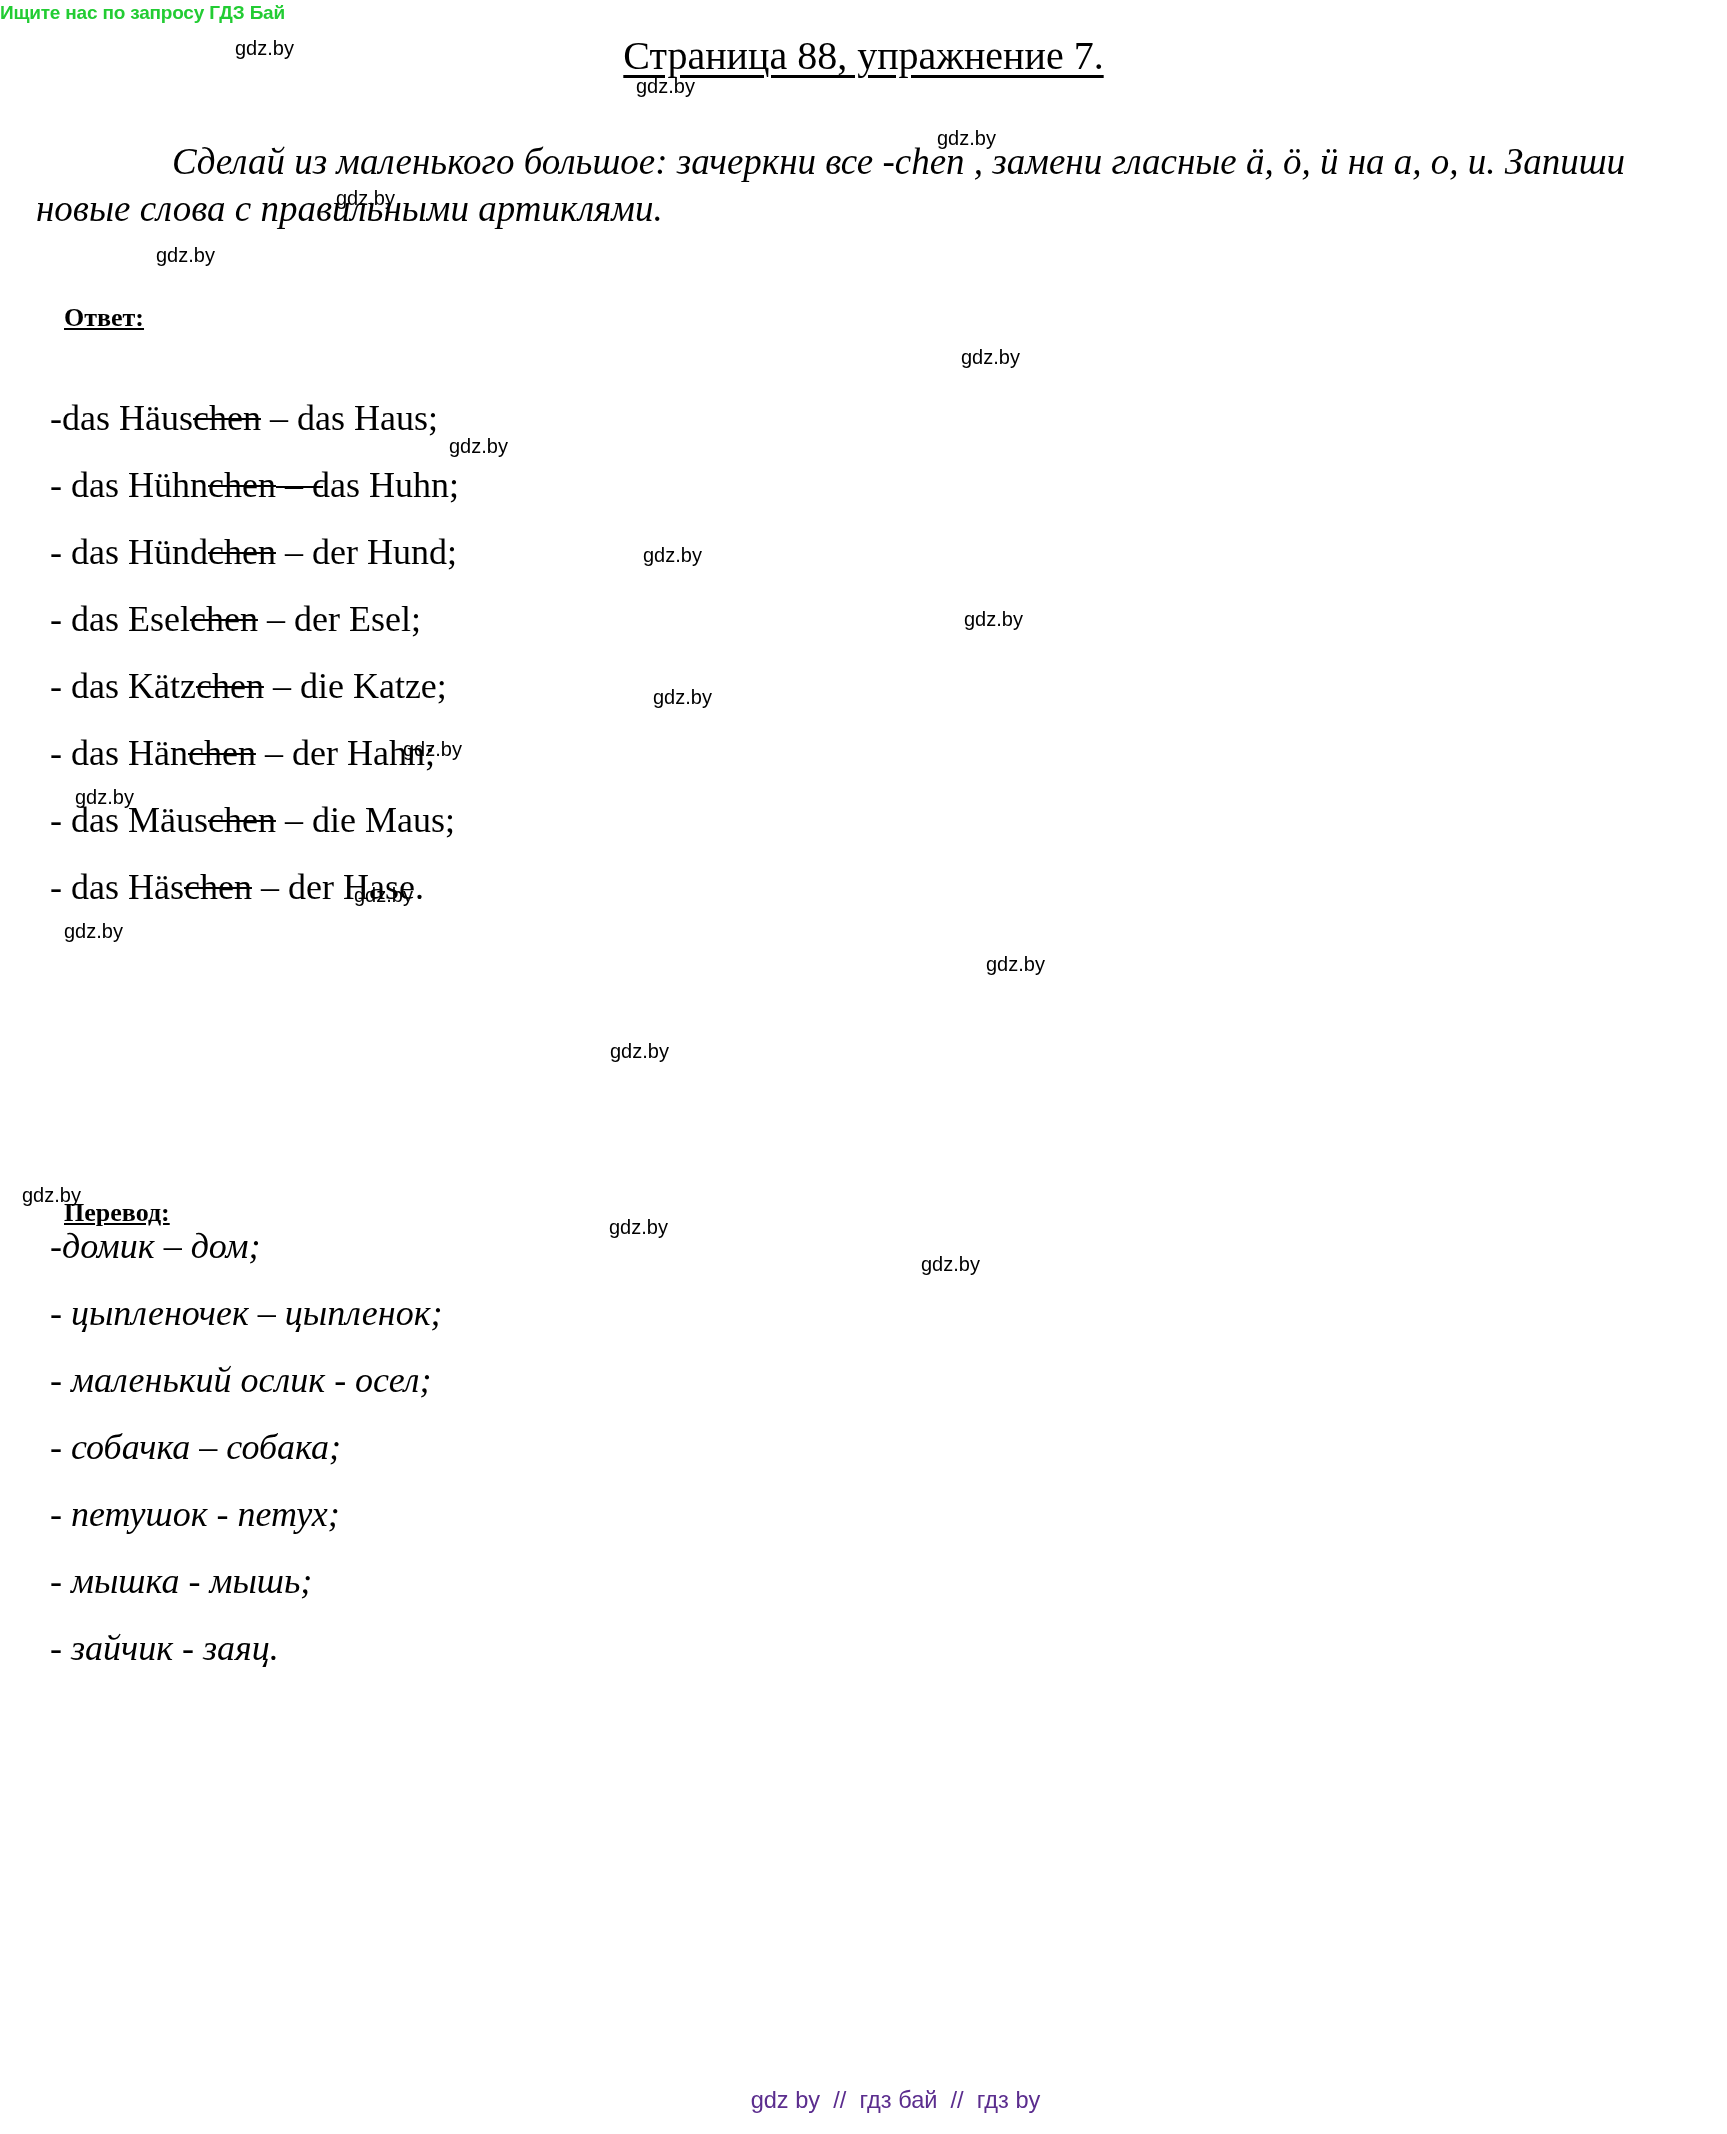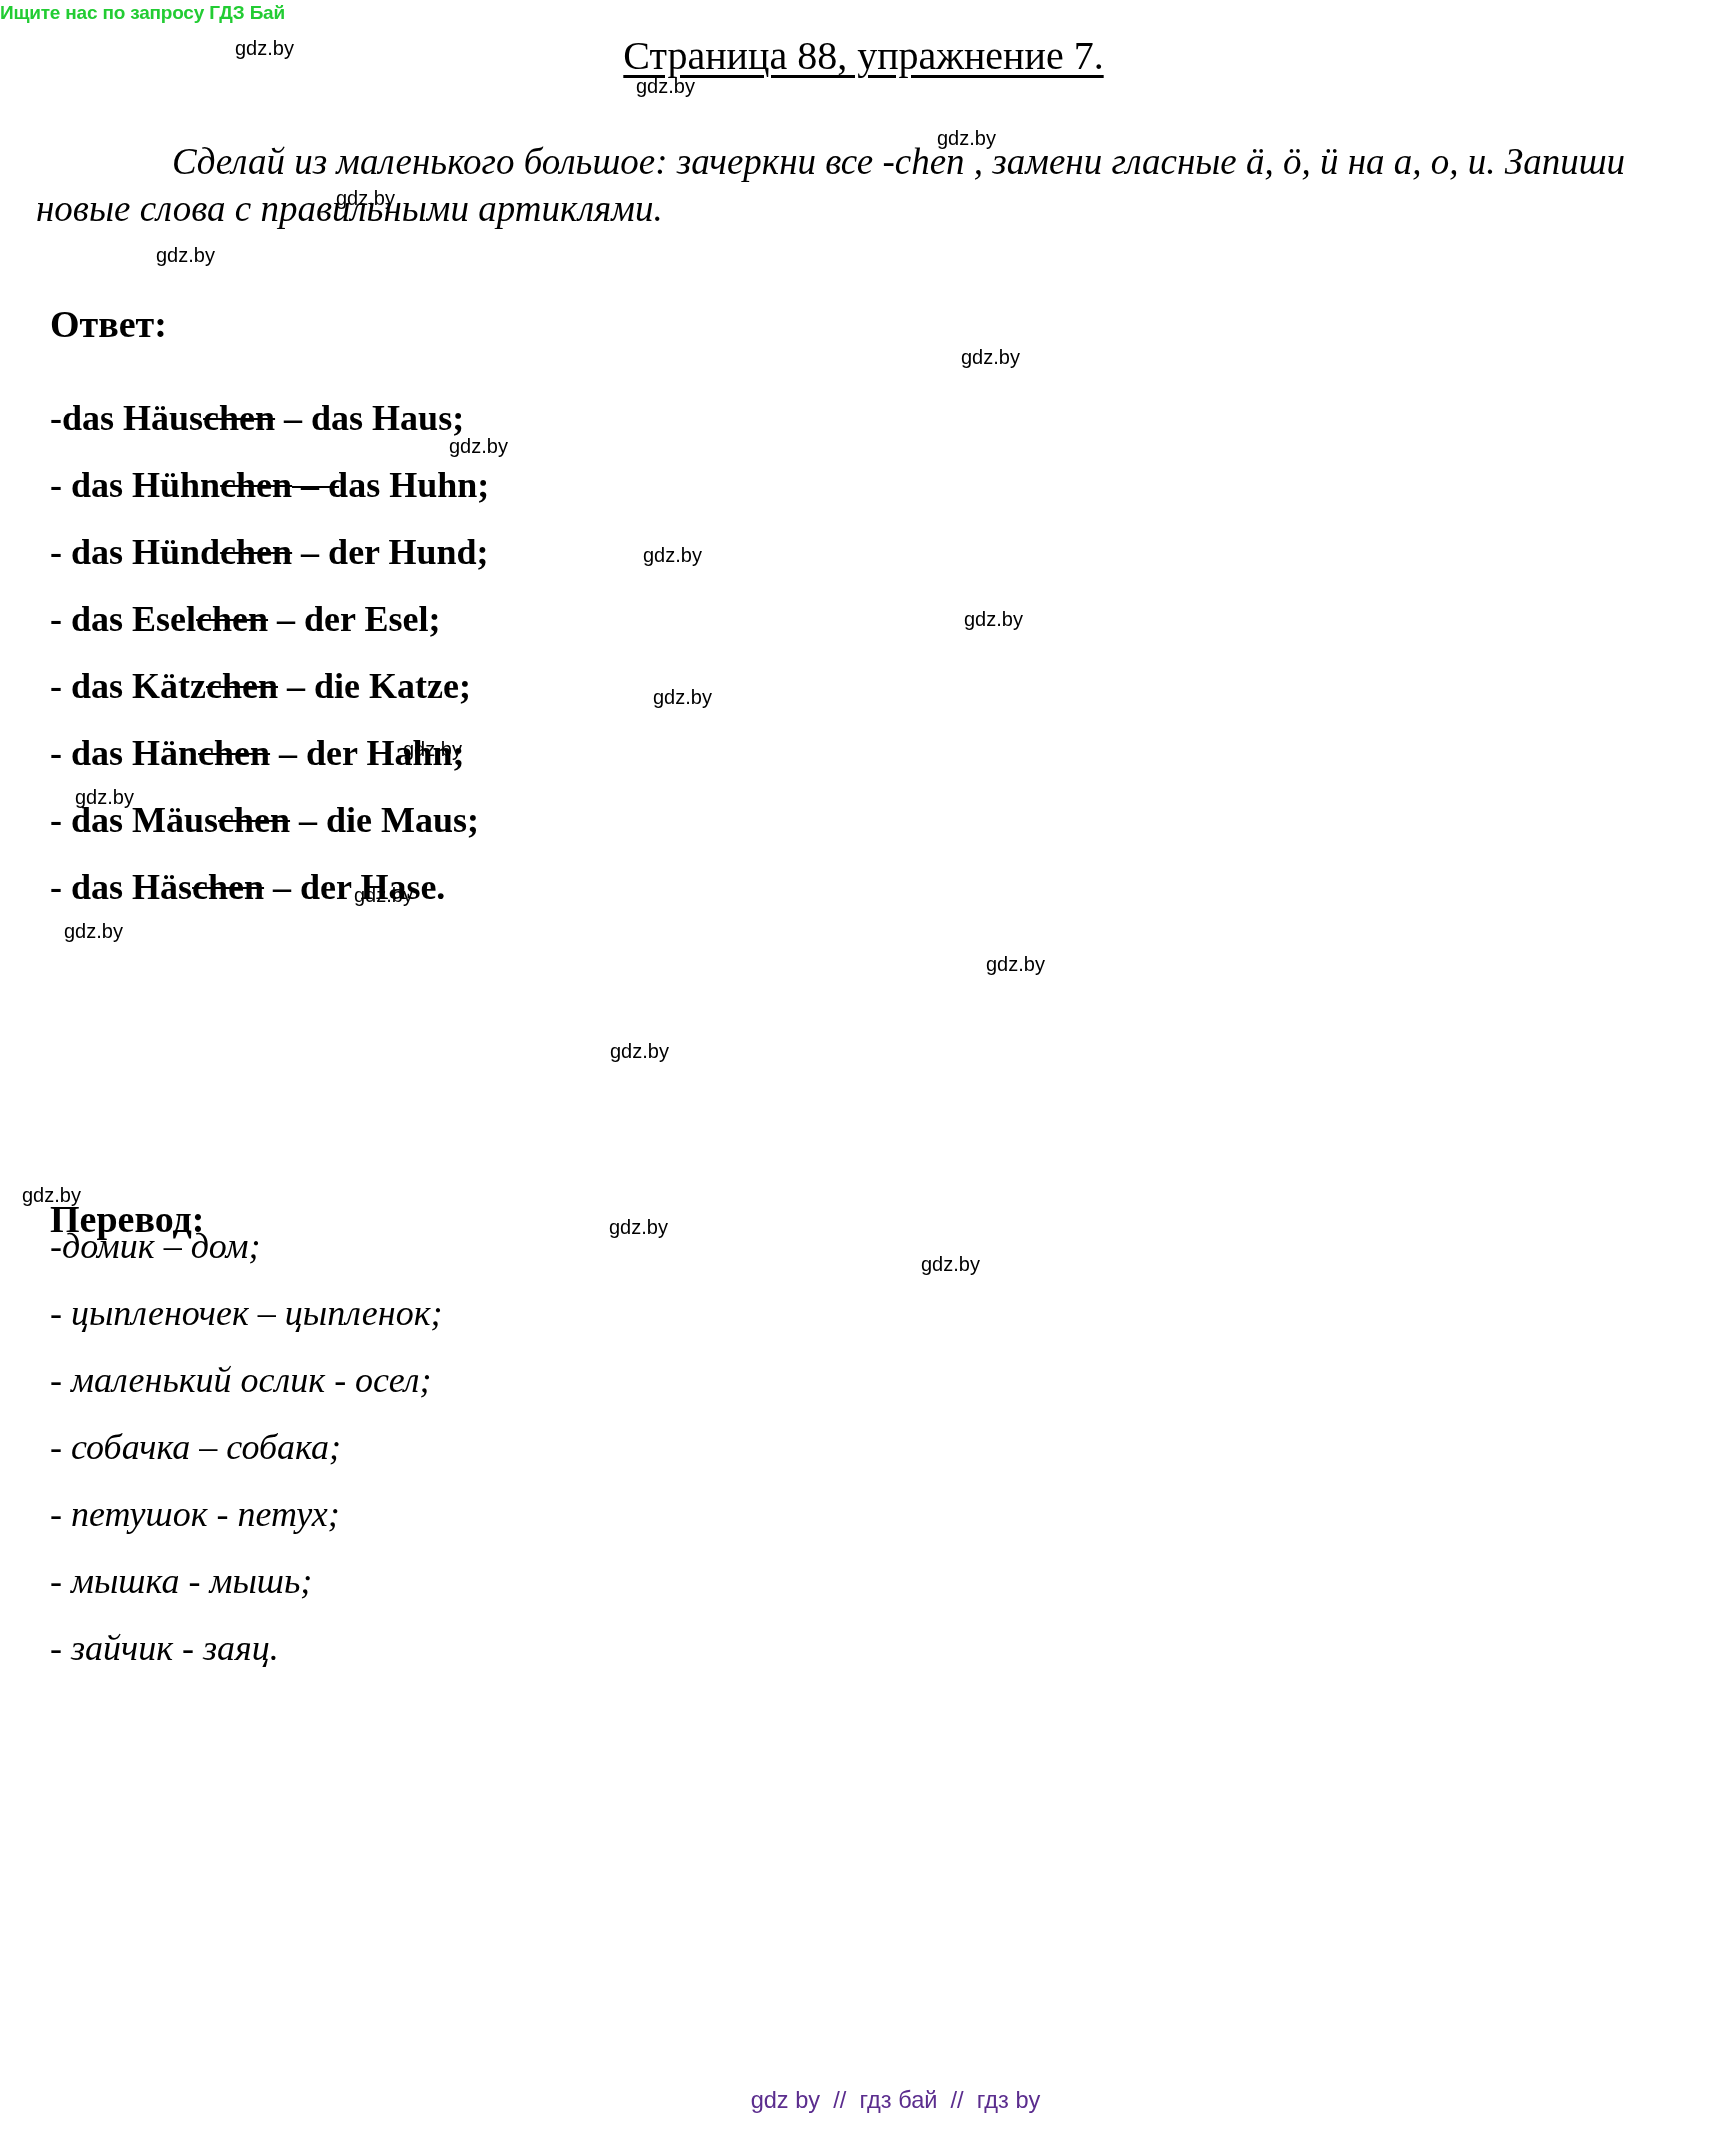--- a/index.html
+++ b/index.html
@@ -61,35 +61,36 @@
     font-size: 37px;
     font-style: italic;
     line-height: 1.28;
     text-indent: 136px;
     text-align: left;
   }
 
   
   .section-heading {
     position: absolute;
-    left: 50px;
-    font-size: 38px;
+    left: 64px;
+    font-size: 26px;
     font-weight: bold;
     line-height: 1;
+    text-decoration: underline;
   }
   #heading-answer { top: 305px; }
   #heading-translation { top: 1200px; }
 
   
   .line-list {
     position: absolute;
     left: 50px;
     width: 1182px;
   }
-  #answer-list { top: 400px; font-weight: bold; }
+  #answer-list { top: 400px; }
   #translation-list { top: 1228px; font-style: italic; }
 
   .answer-line,
   .translation-line {
     font-size: 36px;
     line-height: 1;
     height: 67px;
     white-space: nowrap;
   }
 

